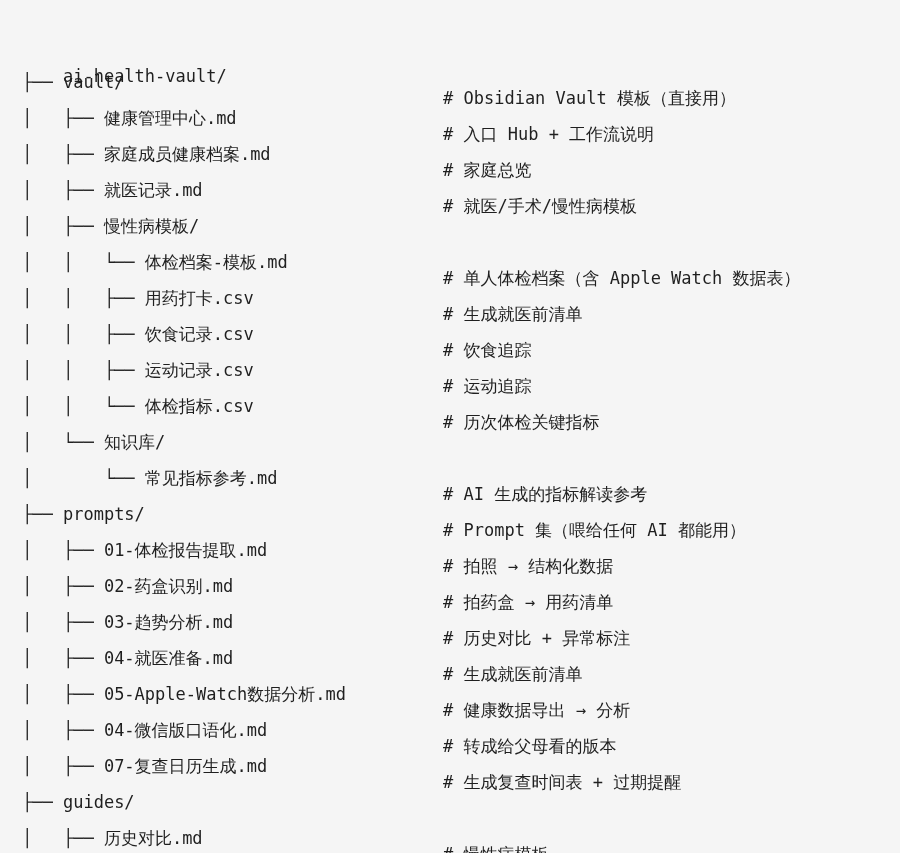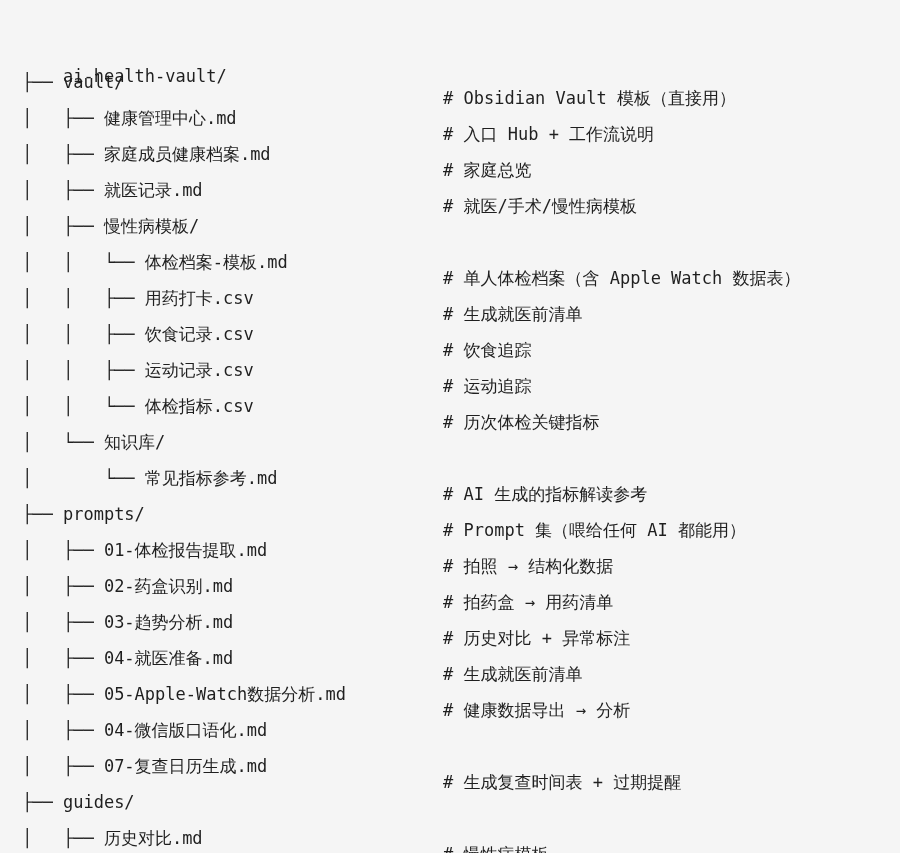--- a/index.html
+++ b/index.html
@@ -53,18 +53,18 @@
     <div class="tree-line"><span class="prefix">│   │   ├── </span><span class="fname">运动记录.csv</span><span class="comment"># 运动追踪</span></div>
     <div class="tree-line"><span class="prefix">│   │   └── </span><span class="fname">体检指标.csv</span><span class="comment"># 历次体检关键指标</span></div>
     <div class="tree-line"><span class="prefix">│   └── </span><span class="fname">知识库/</span></div>
     <div class="tree-line"><span class="prefix">│       └── </span><span class="fname">常见指标参考.md</span><span class="comment"># AI 生成的指标解读参考</span></div>
     <div class="tree-line"><span class="prefix">├── </span><span class="fname">prompts/</span><span class="comment"># Prompt 集（喂给任何 AI 都能用）</span></div>
     <div class="tree-line"><span class="prefix">│   ├── </span><span class="fname">01-体检报告提取.md</span><span class="comment"># 拍照 → 结构化数据</span></div>
     <div class="tree-line"><span class="prefix">│   ├── </span><span class="fname">02-药盒识别.md</span><span class="comment"># 拍药盒 → 用药清单</span></div>
     <div class="tree-line"><span class="prefix">│   ├── </span><span class="fname">03-趋势分析.md</span><span class="comment"># 历史对比 + 异常标注</span></div>
     <div class="tree-line"><span class="prefix">│   ├── </span><span class="fname">04-就医准备.md</span><span class="comment"># 生成就医前清单</span></div>
     <div class="tree-line"><span class="prefix">│   ├── </span><span class="fname">05-Apple-Watch数据分析.md</span><span class="comment"># 健康数据导出 → 分析</span></div>
-    <div class="tree-line"><span class="prefix">│   ├── </span><span class="fname">04-微信版口语化.md</span></div>
+    <div class="tree-line"><span class="prefix">│   ├── </span><span class="fname">04-微信版口语化.md</span><span class="comment"># 转成给父母看的版本</span></div>
     <div class="tree-line"><span class="prefix">│   ├── </span><span class="fname">07-复查日历生成.md</span><span class="comment"># 生成复查时间表 + 过期提醒</span></div>
     <div class="tree-line"><span class="prefix">├── </span><span class="fname">guides/</span></div>
     <div class="tree-line"><span class="prefix">│   ├── </span><span class="fname">历史对比.md</span><span class="comment"># 慢性病模板</span></div>
     <div class="tree-line"><span class="prefix">│   └── </span><span class="fname">FAQ.md</span><span class="comment"># 常见问题</span></div>
   </div>
 
 </body></html>

